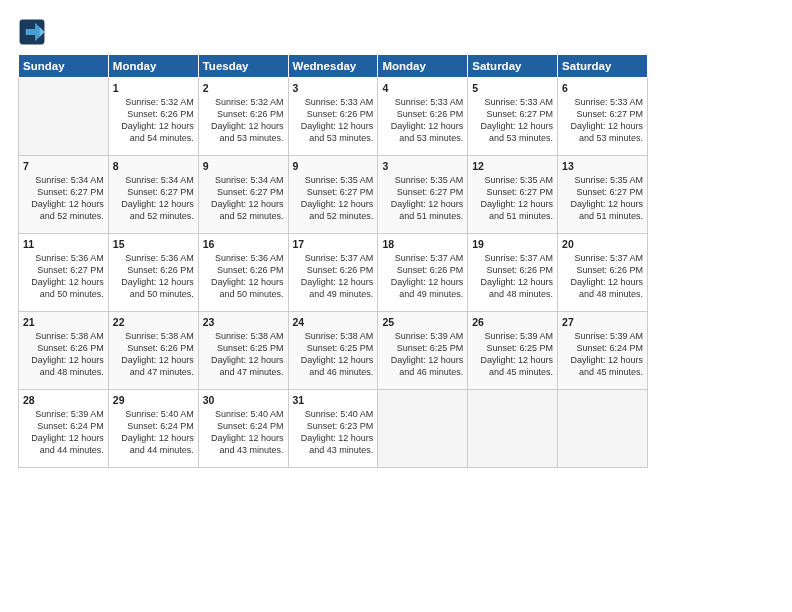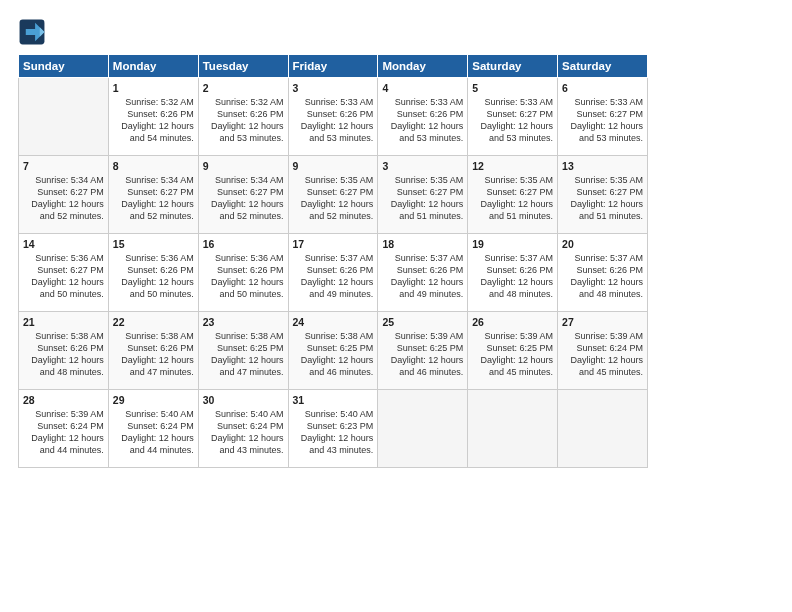--- a/index.html
+++ b/index.html
@@ -113,21 +113,21 @@
       <div class="sub-title"></div>
     </div>
   </div>
 
   <table>
     <thead>
       <tr>
       <th>Sunday</th>
           <th>Monday</th>
           <th>Tuesday</th>
-          <th>Friday</th>
+          <th>Wednesday</th>
           <th>Monday</th>
           <th>Saturday</th>
           <th>Saturday</th>
         </tr>
     </thead>
     <tbody id="calendar-body">
     <tr>
           <td class="empty-cell"></td>
           <td>
             <span class="day-num">1</span>
@@ -218,21 +218,21 @@
           <td>
             <span class="day-num">13</span>
             <div class="cell-content" style="white-space: pre-line;">Sunrise: 5:35 AM
 Sunset: 6:27 PM
 Daylight: 12 hours
 and 51 minutes.</div>
           </td>
         </tr>
         <tr>
           <td>
-            <span class="day-num">14</span>
+            <span class="day-num">11</span>
             <div class="cell-content" style="white-space: pre-line;">Sunrise: 5:36 AM
 Sunset: 6:27 PM
 Daylight: 12 hours
 and 50 minutes.</div>
           </td>
           <td>
             <span class="day-num">15</span>
             <div class="cell-content" style="white-space: pre-line;">Sunrise: 5:36 AM
 Sunset: 6:26 PM
 Daylight: 12 hours

